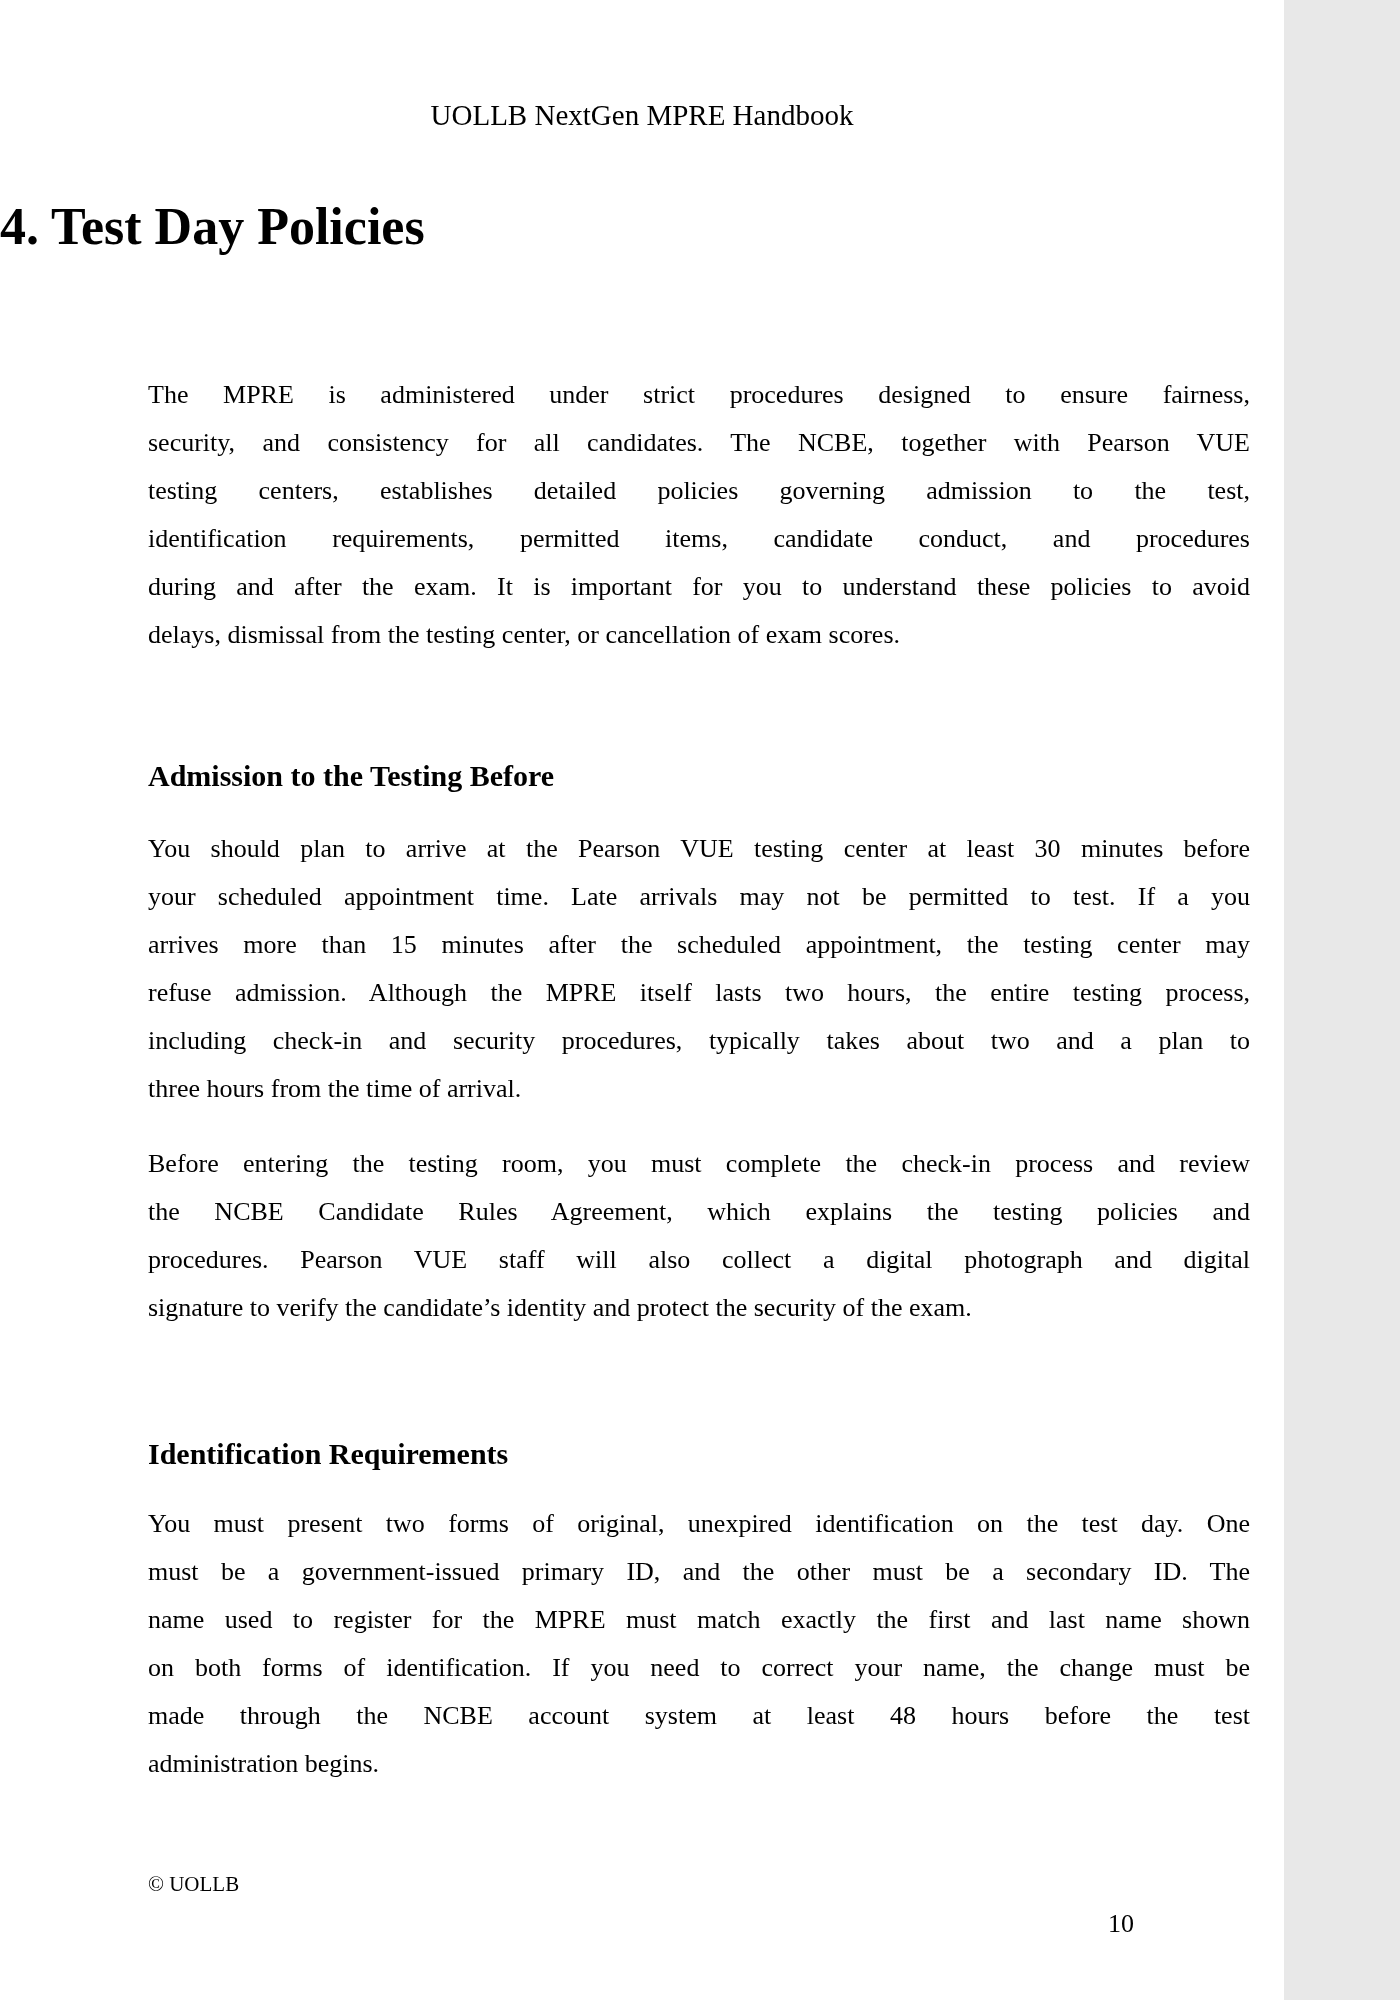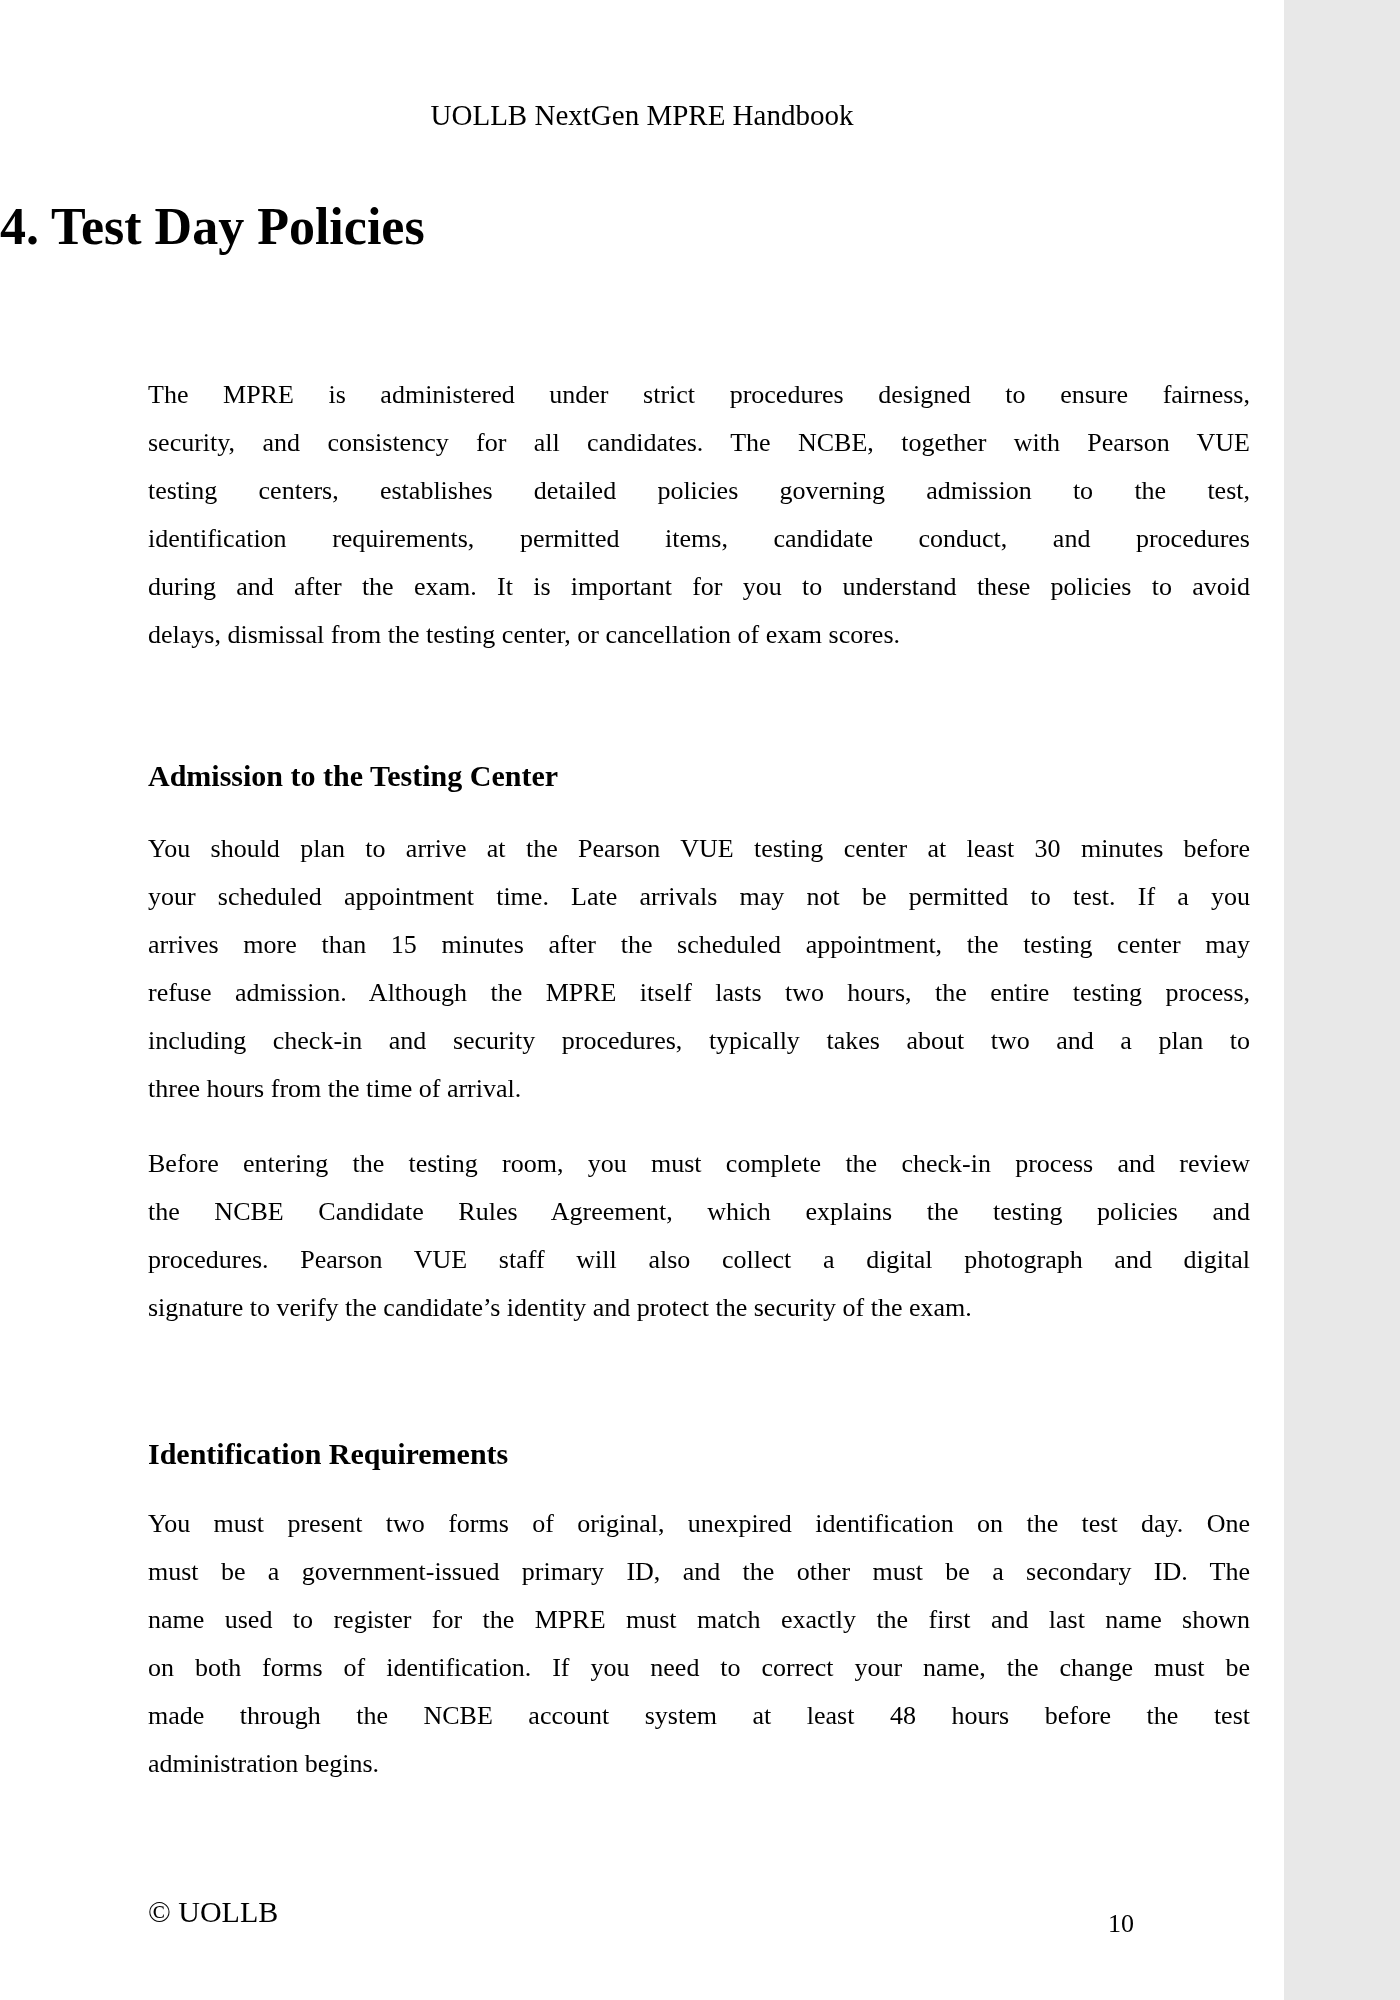--- a/index.html
+++ b/index.html
@@ -48,23 +48,22 @@
     left: 148px;
     width: 1102px;
     font-size: 30px;
     font-weight: 700;
     line-height: 40px;
     margin: 0;
   }
   .footer-copy {
     position: absolute;
     top: 1869px; left: 148px;
-    font-size: 30px;
+    font-size: 21px;
     line-height: 30px;
-    margin-top: 28px;
   }
   .footer-page {
     position: absolute;
     top: 1909px; right: 150px;
     font-size: 26px;
     line-height: 30px;
     text-align: right;
   }
 </style>
 </head>
@@ -78,21 +77,21 @@
 
   <div class="para" style="top:371px">
     <div class="tl just">The MPRE is administered under strict procedures designed to ensure fairness,</div>
     <div class="tl just">security, and consistency for all candidates. The NCBE, together with Pearson VUE</div>
     <div class="tl just">testing centers, establishes detailed policies governing admission to the test,</div>
     <div class="tl just">identification requirements, permitted items, candidate conduct, and procedures</div>
     <div class="tl just">during and after the exam. It is important for you to understand these policies to avoid</div>
     <div class="tl">delays, dismissal from the testing center, or cancellation of exam scores.</div>
   </div>
 
-  <h2 class="section-heading" style="top:756px">Admission to the Testing Center</h2>
+  <h2 class="section-heading" style="top:756px">Admission to the Testing Before</h2>
 
   <div class="para" style="top:825px">
     <div class="tl just">You should plan to arrive at the Pearson VUE testing center at least 30 minutes before</div>
     <div class="tl just">your scheduled appointment time. Late arrivals may not be permitted to test. If a you</div>
     <div class="tl just">arrives more than 15 minutes after the scheduled appointment, the testing center may</div>
     <div class="tl just">refuse admission. Although the MPRE itself lasts two hours, the entire testing process,</div>
     <div class="tl just">including check-in and security procedures, typically takes about two and a plan to</div>
     <div class="tl">three hours from the time of arrival.</div>
   </div>
 

